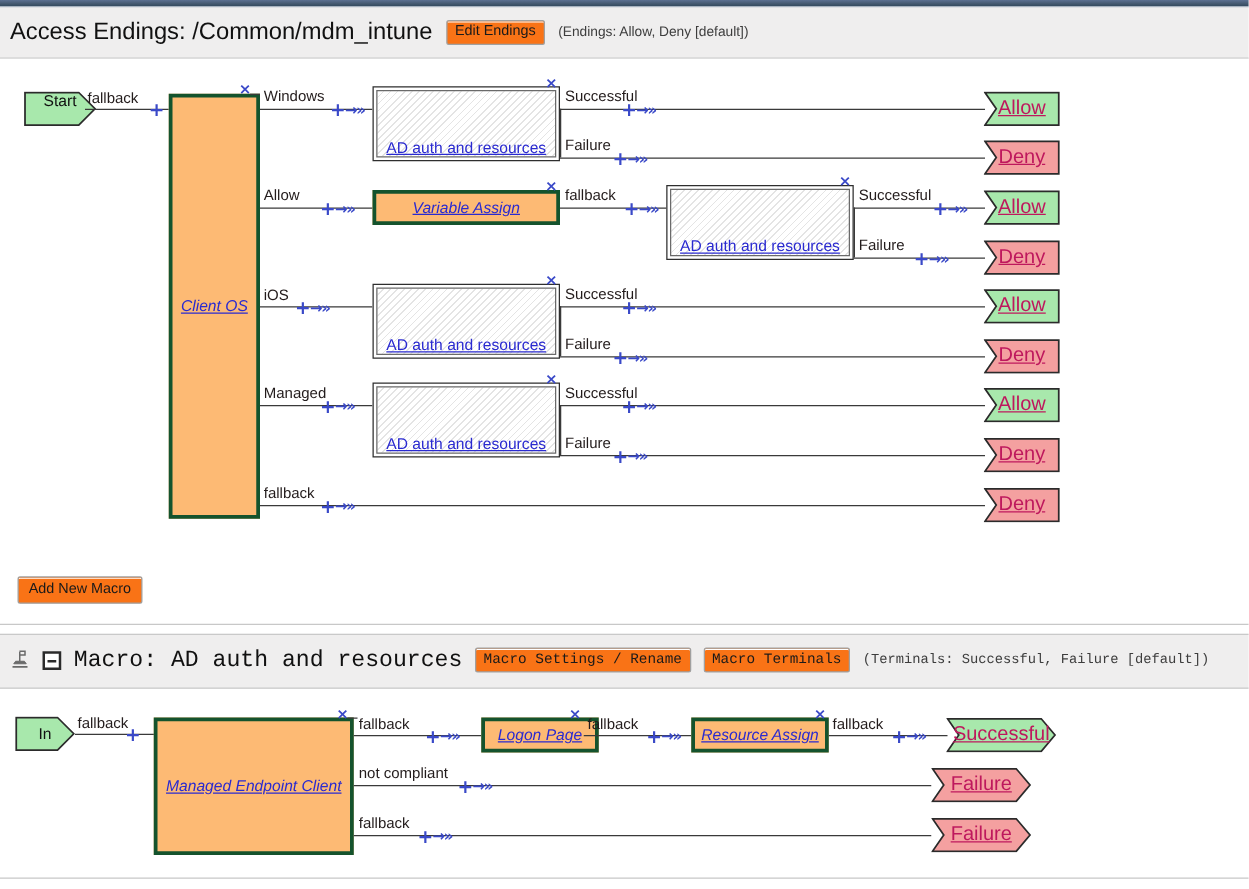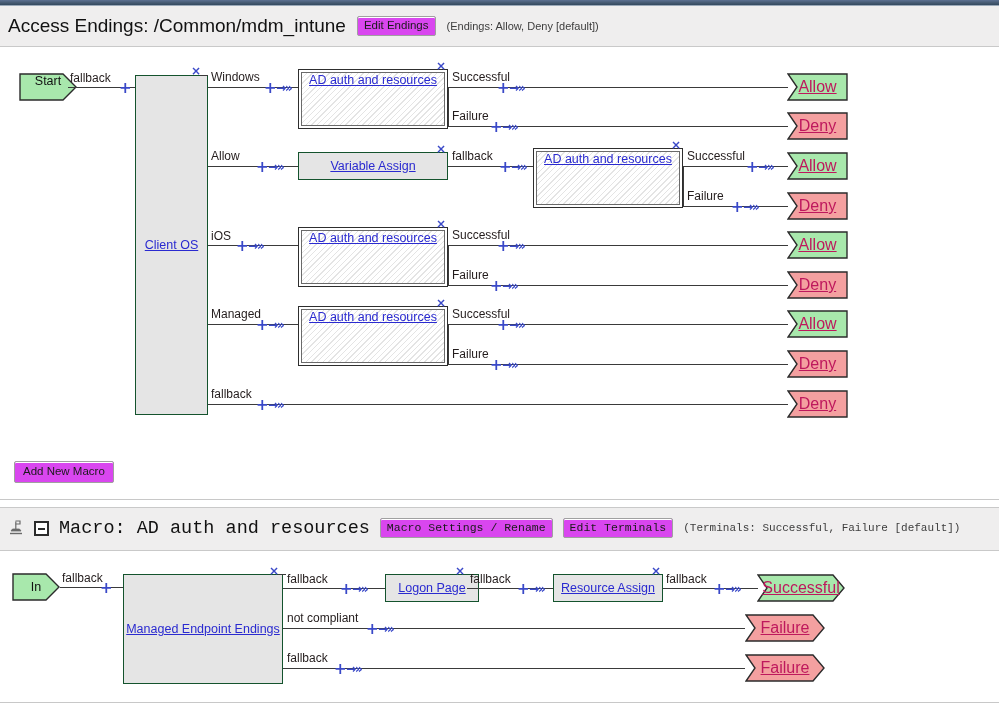--- a/index.html
+++ b/index.html
@@ -18,21 +18,21 @@
   .win-topbar-line{position:absolute;left:0;top:5px;width:999px;height:1px;background:#9aa8b8;}
 
   
   .header-band{
     position:absolute;left:0;top:6px;width:999px;height:40px;
     background:#efeeee;border-bottom:1px solid #c9c9c9;
   }
   .header-inner{position:absolute;left:8px;top:6px;height:40px;display:flex;align-items:center;gap:11px;}
   .policy-title{font-size:19px;color:#111;letter-spacing:0;white-space:nowrap;}
   .btn{
-    display:inline-block;background:#d946ef;
+    display:inline-block;background:#f97316;
     border:1px solid #a0a0a0;border-radius:2px;
     box-shadow:inset 0 1px 0 #ffffff;
     padding:2px 6px 3px;font-size:11.5px;color:#1a1a1a;
     line-height:13px;white-space:nowrap;cursor:pointer;
   }
   .hdr-note{font-size:11px;color:#3d3d3d;white-space:nowrap;}
 
   
   .canvas{position:absolute;left:0;top:47px;width:999px;height:664px;background:#fff;}
 
@@ -60,44 +60,45 @@
   }
   
   .xdel{
     position:absolute;color:#3a49c8;font-size:12px;line-height:10px;
     font-family:"DejaVu Sans", sans-serif;font-weight:700;cursor:pointer;
     user-select:none;
   }
 
   
   .agentbox{
-    position:absolute;background:#e5e5e5;border:1px solid #14532d;
+    position:absolute;background:#fdba74;border:3px solid #14532d;
     box-sizing:border-box;display:flex;align-items:center;justify-content:center;
     cursor:pointer;
+    font-style:italic;
   }
   .agentbox .lnk{
     color:#2a2ad0;text-decoration:underline;font-size:12.5px;
     white-space:nowrap;cursor:pointer;
   }
   
   .corner-tick{position:absolute;width:8px;height:0;border-top:1px solid #3a3a3a;}
 
   
   .macrobox{
     position:absolute;box-sizing:border-box;
     border:1px solid #2e2e2e;background:#ffffff;padding:2px;cursor:pointer;
   }
   .macrobox-inner{
     width:100%;height:100%;box-sizing:border-box;
     border:1px solid #6a6a6a;
     background:
       repeating-linear-gradient(135deg,
         #ffffff 0px,#ffffff 3px,
         #e4e4e4 3px,#e4e4e4 4px);
-    display:flex;align-items:flex-start;justify-content:center;
+    display:flex;align-items:flex-end;justify-content:center;
   }
   .macrobox .lnk{
     color:#2a2ad0;text-decoration:underline;font-size:12.5px;white-space:nowrap;
   }
 
   
   .ending{
     position:absolute;box-sizing:border-box;
     display:flex;align-items:center;justify-content:center;
     cursor:pointer;
@@ -342,37 +343,37 @@
       <svg width="16" height="16" viewBox="0 0 16 16">
         <path d="M7.5,1 H12 V4 H7.5" fill="none" stroke="#6a6a6a" stroke-width="1.2"></path>
         <path d="M7.8,1.5 V9" stroke="#6a6a6a" stroke-width="1.2"></path>
         <path d="M4.5,9 H11.5 L13,11 H3 Z" fill="#6a6a6a" stroke="#6a6a6a" stroke-width="0.8"></path>
         <path d="M2,13.5 H14" stroke="#6a6a6a" stroke-width="1.4"></path>
       </svg>
     </span>
     <span class="collapse-box"></span>
     <span class="macro-title">Macro: AD auth and resources</span>
     <span class="btn">Macro Settings / Rename</span>
-    <span class="btn">Edit Terminals</span>
+    <span class="btn">Macro Terminals</span>
     <span class="hdr-note">(Terminals: Successful, Failure [default])</span>
   </div>
 
   <div class="startnode" style="left:12px;top:526px;width:48px;height:28px;">
     <svg class="shape" width="48" height="28" viewBox="0 0 48 28" style="position:absolute;left:0;top:0;">
       <path d="M1,1 H34 L47,14 L34,27 H1 Z" fill="#a8e8ac" stroke="#2b2b2b" stroke-width="1.4"></path>
     </svg>
     <span class="lbl">In</span>
   </div>
 
   <div class="hline" style="left:60px;top:540px;width:64px;"></div>
   <span class="branch-label" style="left:62px;top:525px;">fallback</span>
   <span class="plus" style="left:100px;top:536px;">+</span>
 
   <div class="agentbox" style="left:123px;top:527px;width:160px;height:110px;">
-    <span class="lnk">Managed Endpoint Endings</span>
+    <span class="lnk">Managed Endpoint Client</span>
   </div>
   <span class="xdel" style="left:269px;top:519px;">×</span>
   <div class="corner-tick" style="left:278px;top:527px;"></div>
 
   <div class="hline" style="left:283px;top:541px;width:102px;"></div>
   <span class="branch-label" style="left:287px;top:526px;">fallback</span>
   <span class="plus" style="left:340px;top:537px;">+</span>
   <span class="arrowgl" style="left:352px;top:537px;">→»</span>
 
   <div class="agentbox" style="left:385px;top:527px;width:94px;height:28px;">

